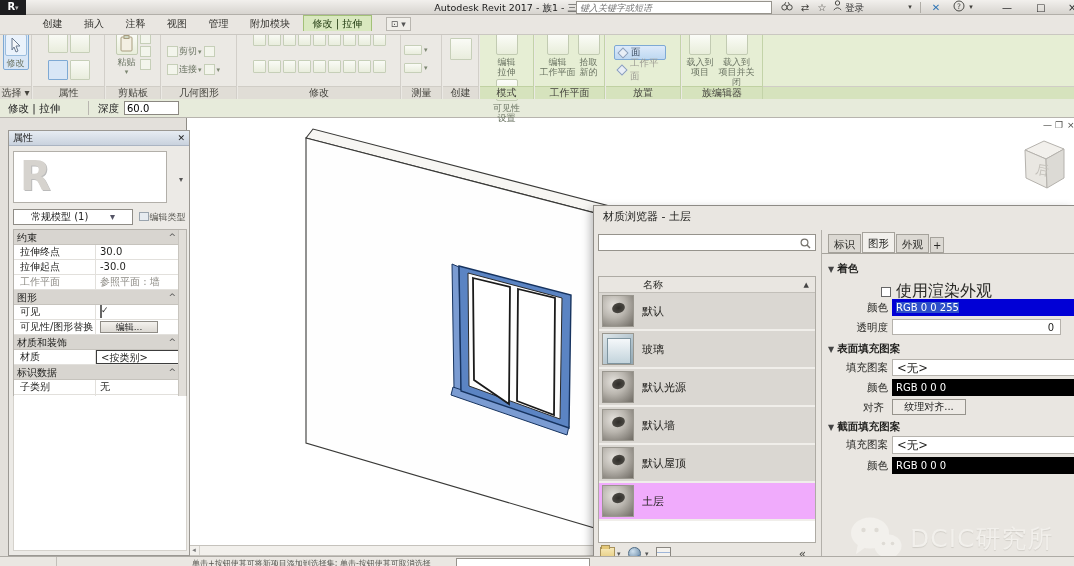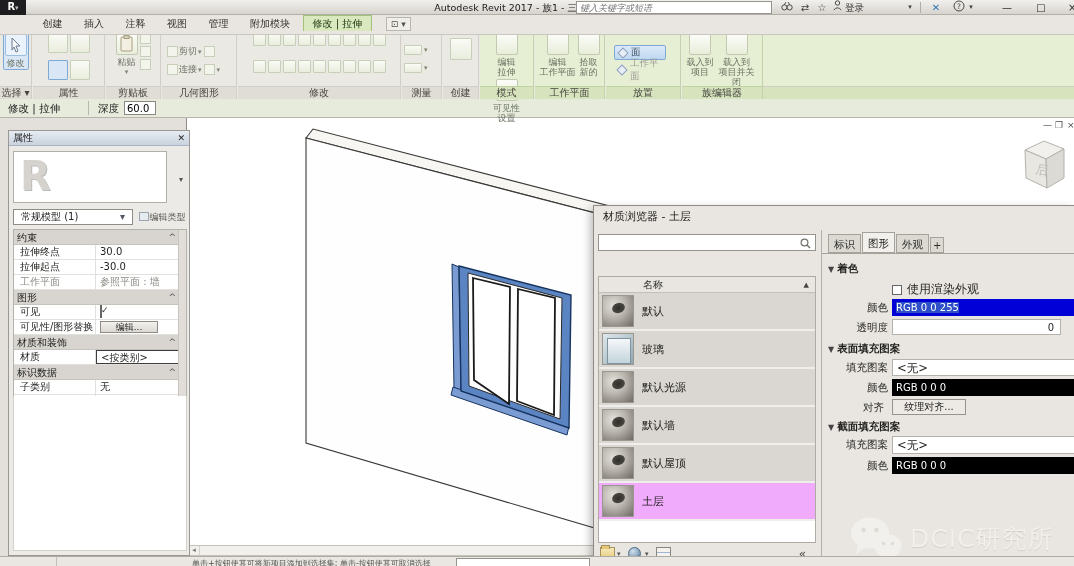--- a/index.html
+++ b/index.html
@@ -46,39 +46,39 @@
   .rowbtn.hl { background:linear-gradient(#ddeafa,#bed8f1); border:1px solid #7ea9d4; border-radius:2px; color:#394a5e; }
   .rowbtn.dim { color:#9b9a92; }
   .diam { width:8px; height:8px; transform:rotate(45deg); border:1px solid #8ba0bd; background:#e8eef6; margin-right:4px; flex:0 0 auto; }
   .twoline span { display:block; }
 
   
   .optionsbar { position:absolute; left:0; top:99px; width:1074px; height:19px; background:#e7ebdb; border-bottom:1px solid #b7b4ae; z-index:47; font-size:10.5px; }
   .ob-mode { position:absolute; left:8px; top:0; line-height:18px; color:#222; }
   .ob-sep { position:absolute; left:88px; top:2px; width:1px; height:14px; background:#b9b6b0; }
   .ob-label { position:absolute; left:98px; top:0; line-height:18px; }
-  .ob-input { position:absolute; left:124px; top:2px; width:32px; height:14px; background:#fff; border:1px solid #8b8881; font-size:10px; padding:0 2px; font-family:inherit; }
+  .ob-input { position:absolute; left:124px; top:2px; width:55px; height:14px; background:#fff; border:1px solid #8b8881; font-size:10px; padding:0 2px; font-family:inherit; }
 
   
   .workspace { position:absolute; left:0; top:118px; width:1074px; height:438px; background:#e3e0db; }
   .drawing { position:absolute; left:186px; top:0; width:888px; height:438px; background:#fff; border-left:1px solid #8f8c86; }
   .drawing svg.scene { position:absolute; left:0; top:0; }
   .vw-ctrl { position:absolute; top:2px; font-size:9px; color:#4a4a46; line-height:10px; }
   .hscroll { position:absolute; left:1px; top:427px; width:406px; height:11px; background:#f2f0ec; border:1px solid #c5c2bc; }
   .hscroll .arr { position:absolute; left:0; top:0; width:11px; height:9px; border-right:1px solid #d4d1cb; color:#777; font-size:7px; line-height:9px; text-align:center; }
   .viewcube { position:absolute; left:828px; top:16px; }
 
   
   .palette { position:absolute; left:8px; top:12px; width:182px; height:426px; background:#eceae6; border:1px solid #9b9893; z-index:20; }
   .pal-head { height:15px; background:linear-gradient(#e7ecf3,#c9d2de); border-bottom:1px solid #aab4c2; font-size:10px; line-height:14px; padding:0 4px; display:flex; justify-content:space-between; }
   .pal-close { color:#222; font-size:9px; cursor:default; }
   .pal-preview { position:absolute; left:4px; top:20px; width:154px; height:52px; background:#fff; border:1px solid #b2afa9; overflow:hidden; }
   .pal-preview .ghostR { font-size:40px; font-weight:bold; color:#d6d3ce; text-shadow:1px 1px 0 #bbb; margin:2px 0 0 6px; display:block; line-height:44px; }
   .pal-prev-dd { position:absolute; right:6px; top:44px; font-size:8px; color:#555; }
-  .typesel { position:absolute; left:4px; top:78px; width:120px; height:16px; background:#fff; border:1px solid #8f8c86; font-size:10px; line-height:14px; padding:0 7px; display:flex; justify-content:space-between; }
+  .typesel { position:absolute; left:4px; top:78px; width:120px; height:16px; background:#fff; border:1px solid #8f8c86; font-size:10px; line-height:14px; padding:0 17px; display:flex; justify-content:space-between; }
   .edittype { position:absolute; left:128px; top:78px; width:50px; height:16px; font-size:9px; color:#55544e; line-height:14px; text-align:center; border:1px solid transparent; }
   .pgrid { position:absolute; left:4px; top:98px; width:174px; border:1px solid #b5b2ac; background:#fff; }
   .pgrid-scroll { position:absolute; right:0; top:0; bottom:0; width:8px; background:#e1deD9; border-left:1px solid #c8c5bf; }
   .pgroup { height:15px; background:#d8d5d0; font-size:10px; line-height:15px; padding:0 10px 0 3px; color:#1e1e1c; display:flex; justify-content:space-between; border-bottom:1px solid #c6c3bd; }
   .pgroup .caret { color:#555; font-size:9px; }
   .prow { display:flex; height:15px; border-bottom:1px solid #e2e0dc; background:#fff; font-size:10px; line-height:14px; }
   .plab { width:82px; padding-left:6px; border-right:1px solid #e2e0dc; overflow:hidden; white-space:nowrap; color:#1e1e1c; }
   .pval { flex:1; padding-left:4px; overflow:hidden; white-space:nowrap; color:#1e1e1c; position:relative; }
   .prow.gray .plab, .prow.gray .pval { color:#8d8b85; }
   .chk { width:10px; height:10px; border:1px solid #666; background:#fff; margin-top:2px; position:relative; }
@@ -122,21 +122,21 @@
   .md-body { position:absolute; left:0; top:23px; right:0; bottom:0; border-top:1px solid #a5a29b; }
   .sect { position:absolute; left:6px; font-size:10.5px; font-weight:bold; color:#1e1e1c; }
   .sect .tri { font-size:8px; color:#444; margin-right:3px; font-weight:normal; }
   .flab { position:absolute; width:62px; text-align:right; font-size:10.5px; color:#2a2a27; }
   .ffield { position:absolute; left:70px; right:0; height:17px; }
   .swatch { color:#fff; font-size:10px; line-height:17px; padding-left:4px; }
   .swatch .hl-txt { background:#2d50c8; }
   .whitefield { background:#fff; border:1px solid #b5b2ac; font-size:10px; line-height:15px; color:#1e1e1c; }
   .none-val { font-size:11.5px; padding-left:4px; line-height:16px; color:#1e1e1c; }
   .alignbtn { position:absolute; left:70px; width:74px; height:16px; background:#edeae5; border:1px solid #96938c; font-size:10px; line-height:14px; text-align:center; color:#222; }
-  .usechk { position:absolute; left:70px; display:flex; align-items:center; font-size:12px; color:#2a2a27; }
+  .usechk { position:absolute; left:59px; display:flex; align-items:center; font-size:16px; color:#2a2a27; }
   .usechk .chk { margin:0 5px 0 0; }
 
   
   .watermark { position:absolute; left:28px; top:262px; display:flex; align-items:center; opacity:.96; }
   .watermark .wm-text { font-size:25px; color:#f3f1ed; margin-left:8px; letter-spacing:1px; text-shadow:0 1px 1px rgba(160,157,150,.35); }
 
   
   .statusbar { position:absolute; left:0; top:556px; width:1074px; height:10px; background:#eae7e2; border-top:1px solid #aeaba5; z-index:60; overflow:hidden; }
   .sb-hint { position:absolute; left:192px; top:1px; font-size:8px; color:#55544e; white-space:nowrap; }
   .sb-box { position:absolute; left:456px; top:1px; width:134px; height:9px; background:#fff; border:1px solid #96938c; }

